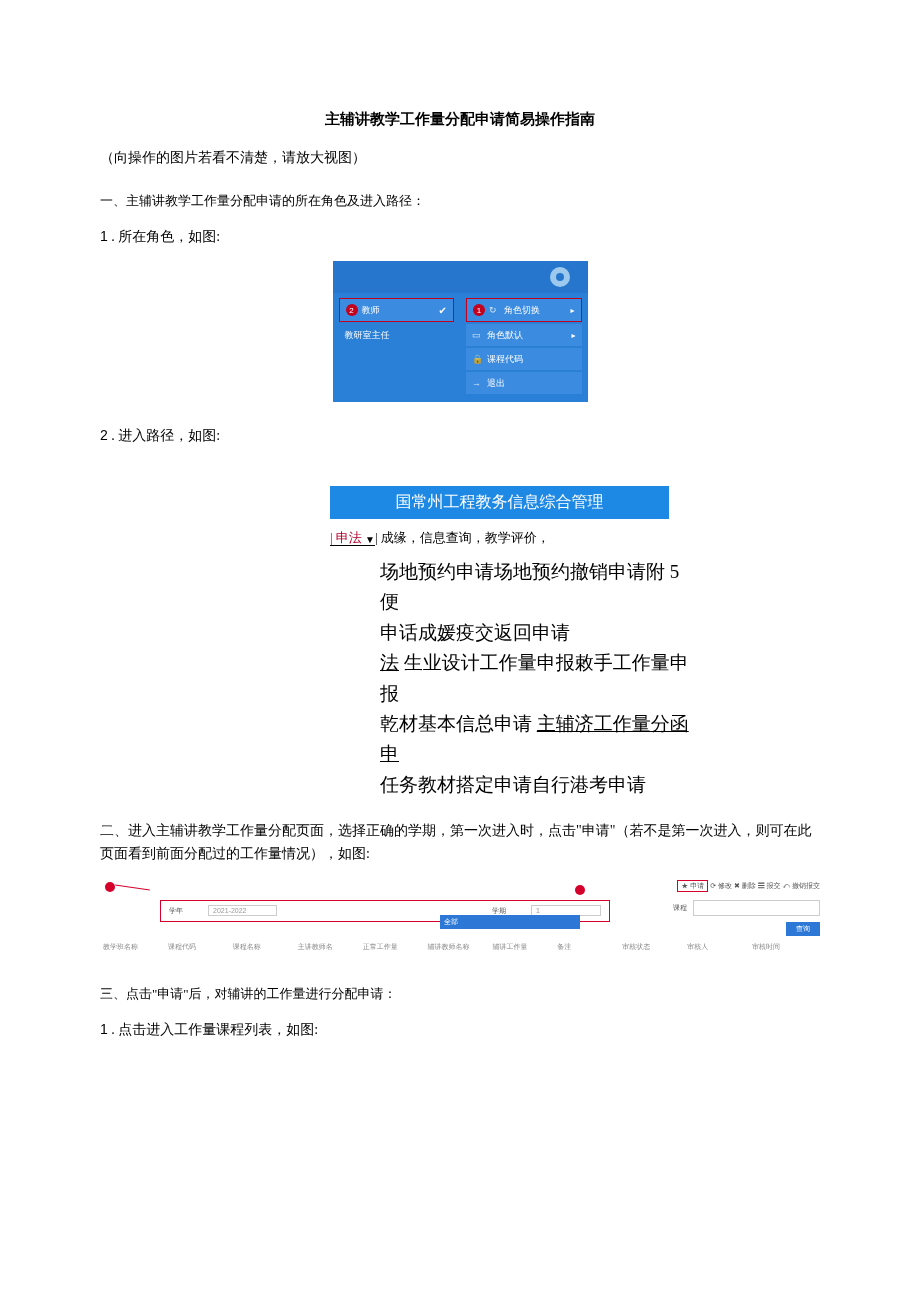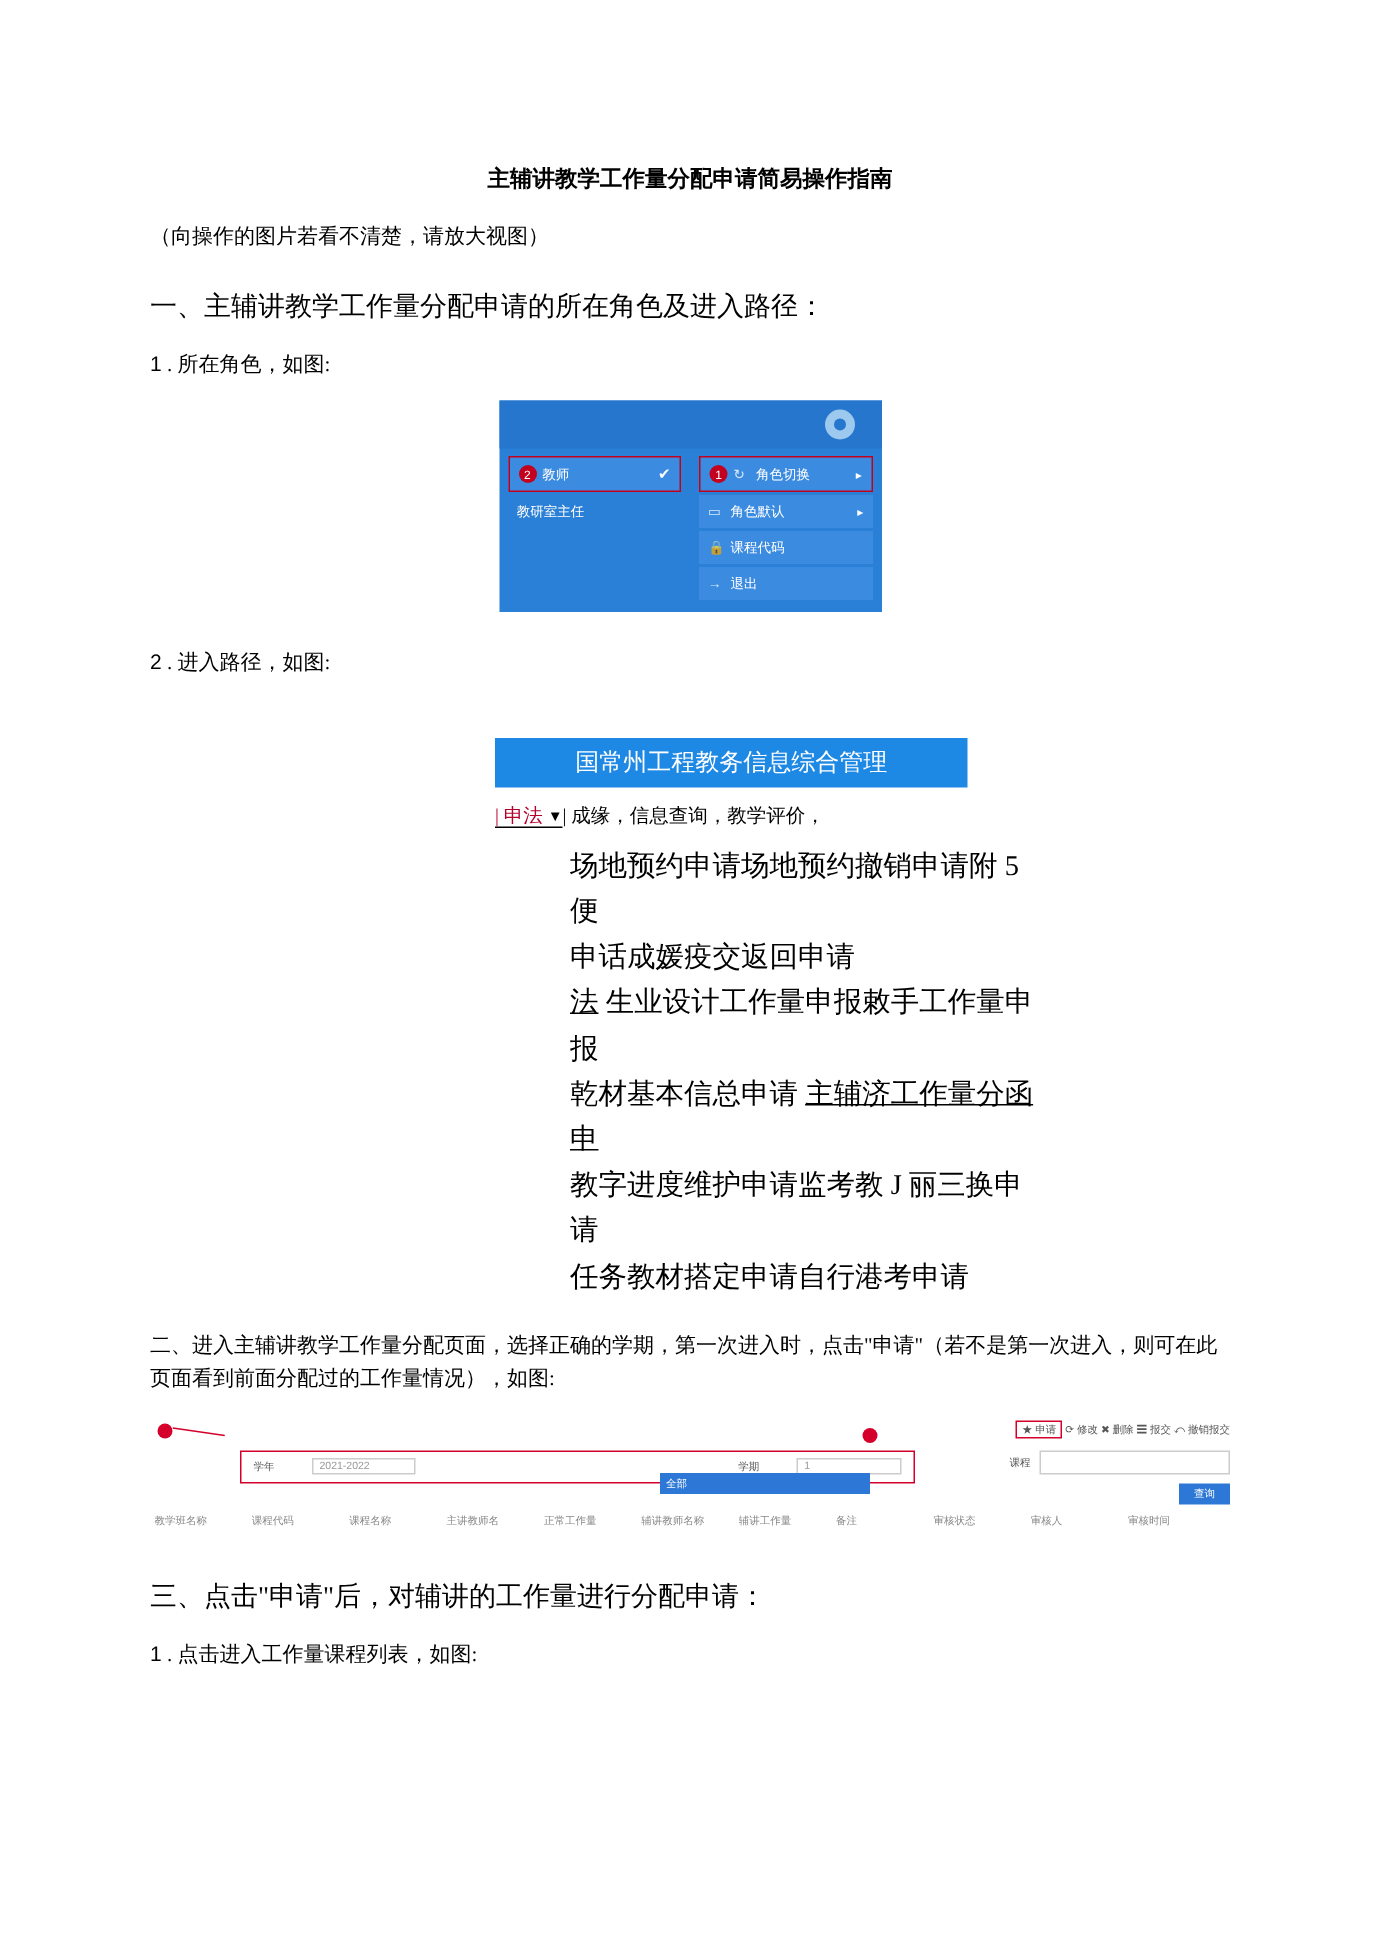--- a/index.html
+++ b/index.html
@@ -20,21 +20,21 @@
     font-size: 15px;
     margin-bottom: 20px;
     font-family: "SimHei", "黑体", sans-serif;
   }
   .subtitle {
     text-align: left;
     font-size: 14px;
     margin-bottom: 25px;
   }
   .heading1 {
-    font-size: 18px;
+    font-size: 13px;
     margin-bottom: 18px;
   }
   .step {
     font-size: 14px;
     margin-bottom: 15px;
   }
   .step .num {
     font-family: Arial, sans-serif;
   }
   .fig1-wrap {
@@ -126,21 +126,21 @@
     margin-left: auto;
     font-size: 8px;
   }
   .fig2-wrap {
     margin: 10px 0 20px 0;
   }
   .blue-banner {
     background: #1e88e5;
     color: #fff;
     text-align: center;
-    padding: 6px 0;
+    padding: 6px 12px;
     font-size: 16px;
     font-family: Liberation Serif, serif;
     margin-left: 230px;
     width: 315px;
     margin-top: 41px;
   }
   .menu-line {
     margin: 10px 0 10px 230px;
     font-size: 13px;
   }
@@ -332,21 +332,20 @@
   <div class="fig2-wrap">
     <div class="blue-banner">国常州工程教务信息综合管理</div>
     <div class="menu-line">
       <span class="shenfa"><span>| 申法</span> <span class="tri">▼</span></span><span>| 成缘，信息查询，教学评价，</span>
     </div>
     <div class="indent-block">
       <div>场地预约申请场地预约撤销申请附 5 便</div>
       <div>申话成媛疫交返回申请</div>
       <div><span class="ul">法</span><span> 生业设计工作量申报敕手工作量申报</span></div>
       <div><span>乾材基本信总申请 </span><span class="ul">主辅济工作量分函申</span></div>
-      <div>教字进度维护申请监考教 J 丽三换申请</div>
       <div>任务教材搭定申请自行港考申请</div>
     </div>
   </div>
 
   <div class="para">二、进入主辅讲教学工作量分配页面，选择正确的学期，第一次进入时，点击"申请"（若不是第一次进入，则可在此页面看到前面分配过的工作量情况），如图:</div>
 
   <div class="fig3">
     <div class="red-dot1"></div>
     <div class="red-arrow1"></div>
     <div class="red-dot2"></div>

